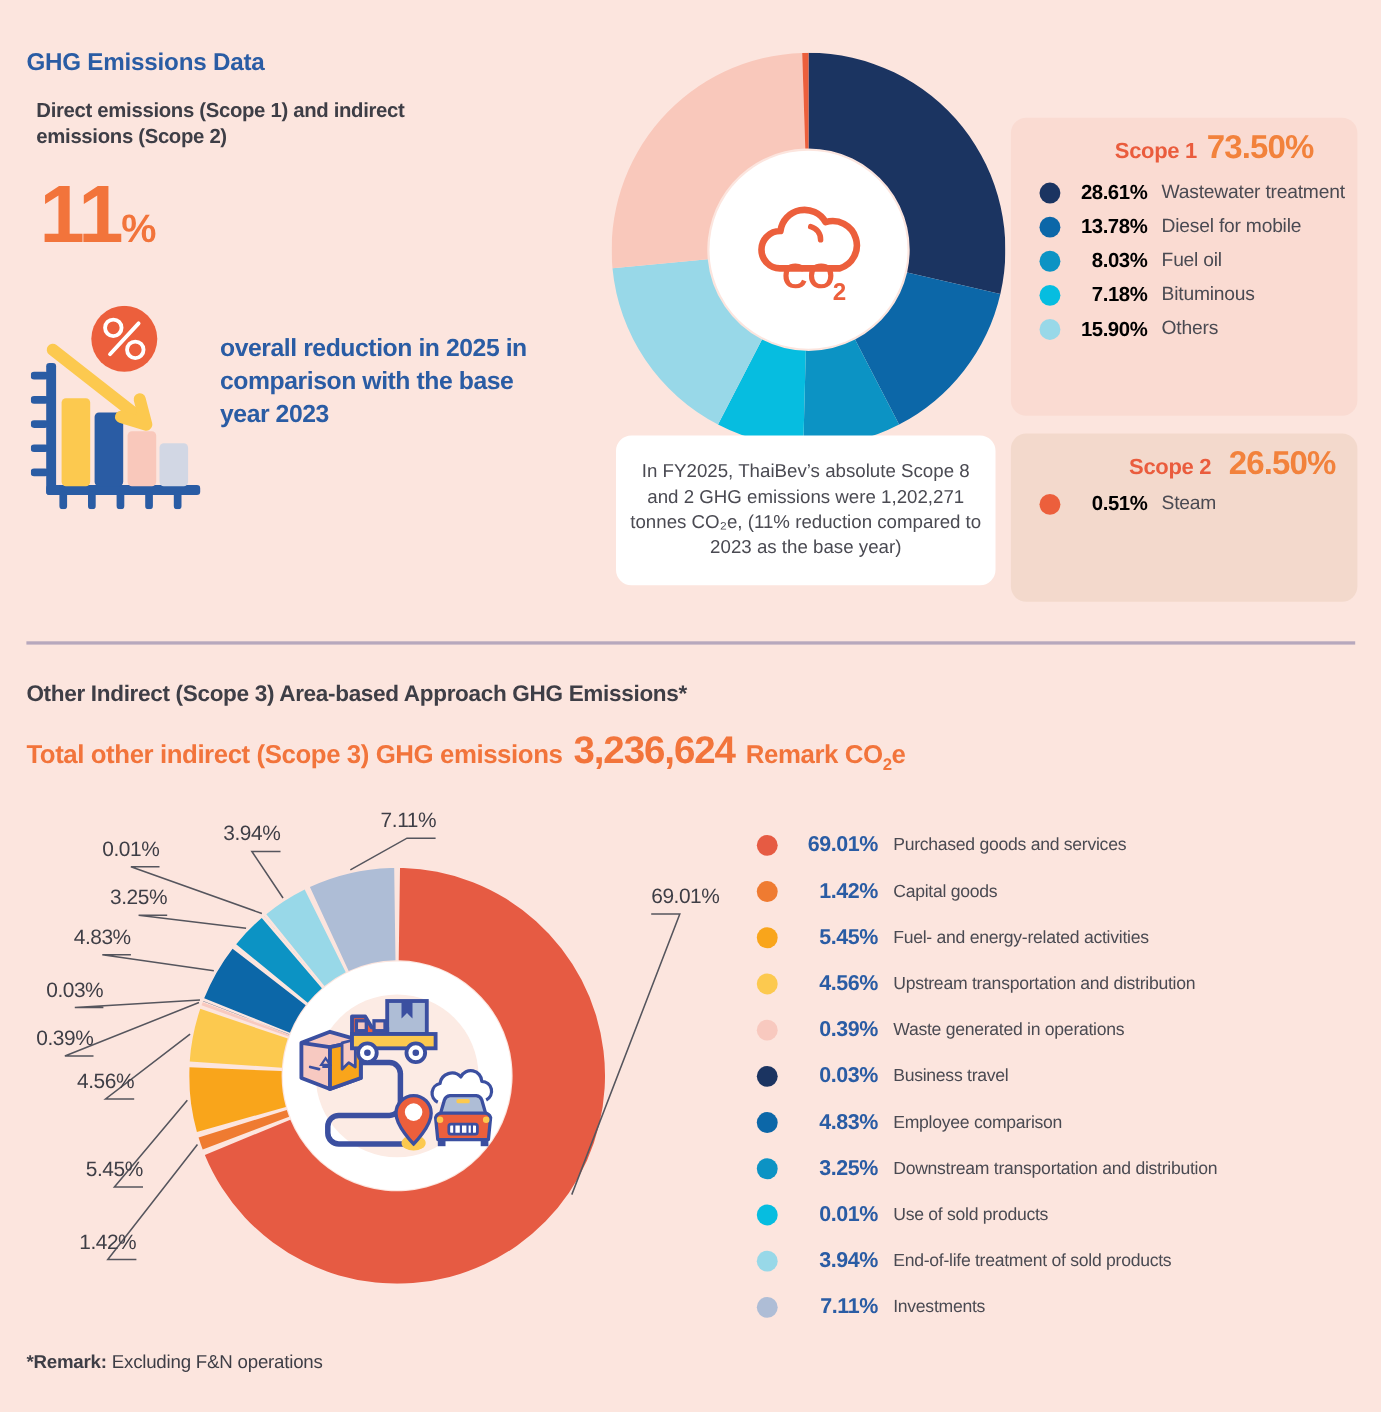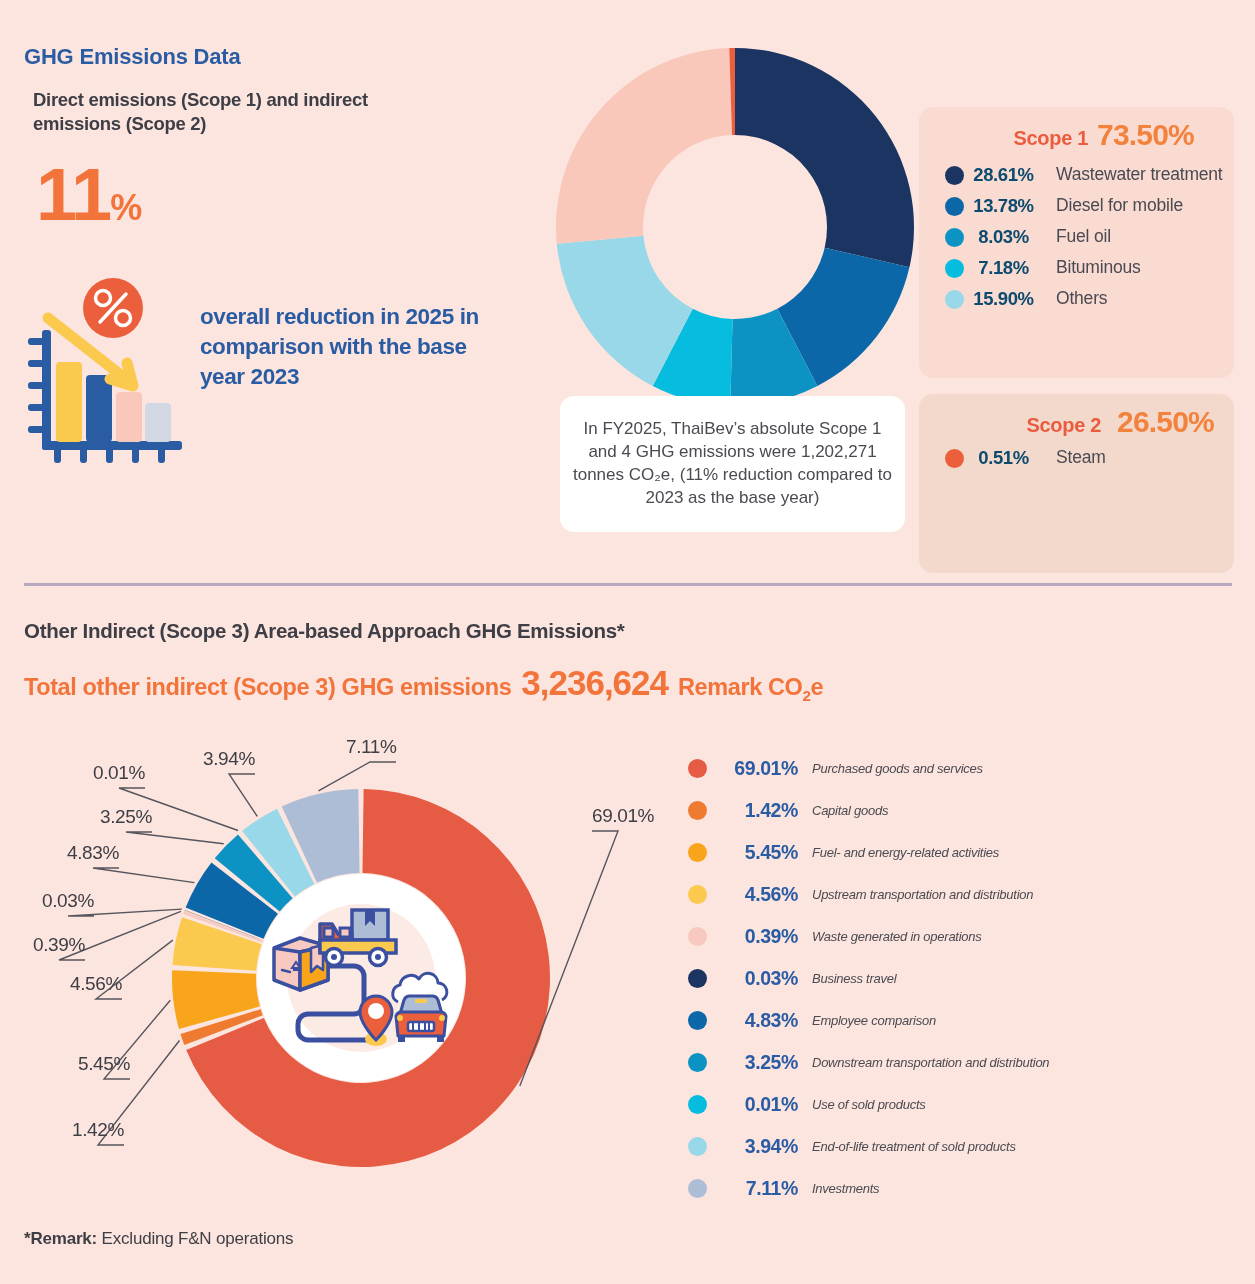--- a/index.html
+++ b/index.html
@@ -53,35 +53,35 @@
   }
   .caption-box .txt {
     font-size: 17px; color: #4a4a52; line-height: 1.35; padding: 0 10px;
   }
 
   
   .panel {
     position: absolute; border-radius: 14px; padding: 0;
   }
   .panel-s1 { left: 919px; top: 107px; width: 315px; height: 271px; background: #fadbd2; }
-  .panel-s2 { left: 919px; top: 394px; width: 315px; height: 179px; background: #f3d9cc; }
+  .panel-s2 { left: 919px; top: 394px; width: 315px; height: 153px; background: #f3d9cc; }
 
   .panel-head {
     display: flex; align-items: baseline; justify-content: flex-end;
     gap: 9px; padding-right: 40px; padding-top: 11px;
   }
   .panel-head .lbl { font-size: 20px; font-weight: bold; color: #ea5c3d; letter-spacing: -0.3px; }
   .panel-head .val { font-size: 30px; font-weight: bold; color: #f2823c; letter-spacing: -0.8px; }
   .panel-s2 .panel-head { padding-right: 20px; gap: 16px; }
 
   .legrow { display: flex; align-items: flex-start; gap: 0; margin-top: 9px; padding-left: 26px; }
   .legrow .dot { width: 19px; height: 19px; border-radius: 50%; flex: 0 0 19px; margin-top: 2px; }
   .legrow .pct {
-    width: 92px; text-align: center; font-size: 18.5px; font-weight: bold;
-    color: #0c4a6e; padding-right: 13px; letter-spacing: -0.4px;
+    width: 92px; text-align: right; font-size: 18.5px; font-weight: bold;
+    color: #000000; padding-right: 13px; letter-spacing: -0.4px;
   }
   .legrow .nm { font-size: 17.5px; color: #4a4a52; line-height: 1.18; letter-spacing: -0.2px; }
 
   .panel-s1 .legrow:first-of-type { margin-top: 12px; }
   .panel-s2 .legrow { margin-top: 8px; }
 
   
   .divider { position: absolute; left: 24px; top: 583px; width: 1208px; height: 3px; background: #b7a8bd; }
 
   
@@ -114,21 +114,21 @@
   .callout { position: absolute; font-size: 19px; color: #3e3e46; letter-spacing: -0.4px; white-space: nowrap; }
 
   
   .s3legend { position: absolute; left: 688px; top: 757px; width: 560px; }
   .s3row { display: flex; align-items: center; margin-bottom: 19px; }
   .s3row .dot { width: 19px; height: 19px; border-radius: 50%; flex: 0 0 19px; }
   .s3row .pct {
     width: 105px; text-align: right; font-size: 19.5px; font-weight: bold;
     color: #2a5ca4; padding-right: 14px; letter-spacing: -0.4px;
   }
-  .s3row .nm { font-size: 13px; color: #4a4a52; letter-spacing: -0.25px; font-style: italic; }
+  .s3row .nm { font-size: 16px; color: #4a4a52; letter-spacing: -0.25px; }
 
   .remark { position: absolute; left: 24px; top: 1229px; font-size: 17px; color: #3e3e46; letter-spacing: -0.2px; }
   .remark b { font-weight: bold; }
 </style>
 </head>
 <body>
 
 <div class="root">
 
   <div class="sec1-title">GHG Emissions Data</div>
@@ -174,24 +174,32 @@
   <div class="donut1">
     <svg width="358" height="358" viewBox="0 0 358 358" id="donut1-svg">
         <path d="M179 0 A179 179 0 0 1 353.41505228529553 219.25406235794878 L268.64349056004016 199.68923875380608 A92 92 0 0 0 179 87 Z" fill="#1b3461"></path>
         <path d="M353.41505228529553 219.25406235794878 A179 179 0 0 1 261.3646666396134 337.9247044651817 L221.33267782594658 260.68197101003756 A92 92 0 0 0 268.64349056004016 199.68923875380608 Z" fill="#0c67a8"></path>
         <path d="M261.3646666396134 337.9247044651817 A179 179 0 0 1 174.27684953037456 357.9376758808532 L176.57245897650537 270.96796749183517 A92 92 0 0 0 221.33267782594658 260.68197101003756 Z" fill="#0c93c4"></path>
         <path d="M174.27684953037456 357.9376758808532 A179 179 0 0 1 96.7352049487536 337.97642433762445 L136.7186528228231 260.7085532908461 A92 92 0 0 0 176.57245897650537 270.96796749183517 Z" fill="#06bde0"></path>
         <path d="M96.7352049487536 337.97642433762445 A179 179 0 0 1 0.7944083360486616 195.845388084014 L87.40829925651663 187.65796482530328 A92 92 0 0 0 136.7186528228231 260.7085532908461 Z" fill="#98d8e8"></path>
         <path d="M0.7944083360486616 195.845388084014 A179 179 0 0 1 173.26506172192572 0.09189374724610389 L176.0524339576378 87.04723030584717 A92 92 0 0 0 87.40829925651663 187.65796482530328 Z" fill="#f9c8bb"></path>
         <path d="M173.26506172192572 0.09189374724610389 A179 179 0 0 1 178.99999999999997 0 L178.99999999999997 87 A92 92 0 0 0 176.0524339576378 87.04723030584717 Z" fill="#ec5f3c"></path>
       </svg>
+    <div class="hole">
+      <svg width="112" height="102" viewBox="0 0 112 102">
+        <path d="M30 68 a17 17 0 0 1 0.5 -34 a22 22 0 0 1 41 -8 a16 16 0 0 1 13 42 Z" fill="none" stroke="#ec5f3c" stroke-width="6" stroke-linejoin="round" stroke-linecap="round"></path>
+        <path d="M58 30 a12 12 0 0 1 9 12" fill="none" stroke="#ec5f3c" stroke-width="5" stroke-linecap="round"></path>
+        <text x="32" y="86" font-family="'Liberation Sans',sans-serif" font-size="32" font-weight="bold" fill="#ec5f3c">CO</text>
+        <text x="78" y="97" font-family="'Liberation Sans',sans-serif" font-size="22" font-weight="bold" fill="#ec5f3c">2</text>
+      </svg>
+    </div>
   </div>
 
   <div class="caption-box">
-    <div class="txt">In FY2025, ThaiBev’s absolute Scope 1 and 4 GHG emissions were 1,202,271 tonnes CO₂e, (11% reduction compared to 2023 as the base year)</div>
+    <div class="txt">In FY2025, ThaiBev’s absolute Scope 8 and 2 GHG emissions were 1,202,271 tonnes CO₂e, (11% reduction compared to 2023 as the base year)</div>
   </div>
 
   <div class="panel panel-s1">
     <div class="panel-head">
       <span class="lbl">Scope 1</span>
       <span class="val">73.50%</span>
     </div>
     <div id="s1-rows">
         <div class="legrow">
           <span class="dot" style="background: rgb(27, 52, 97);"></span>

